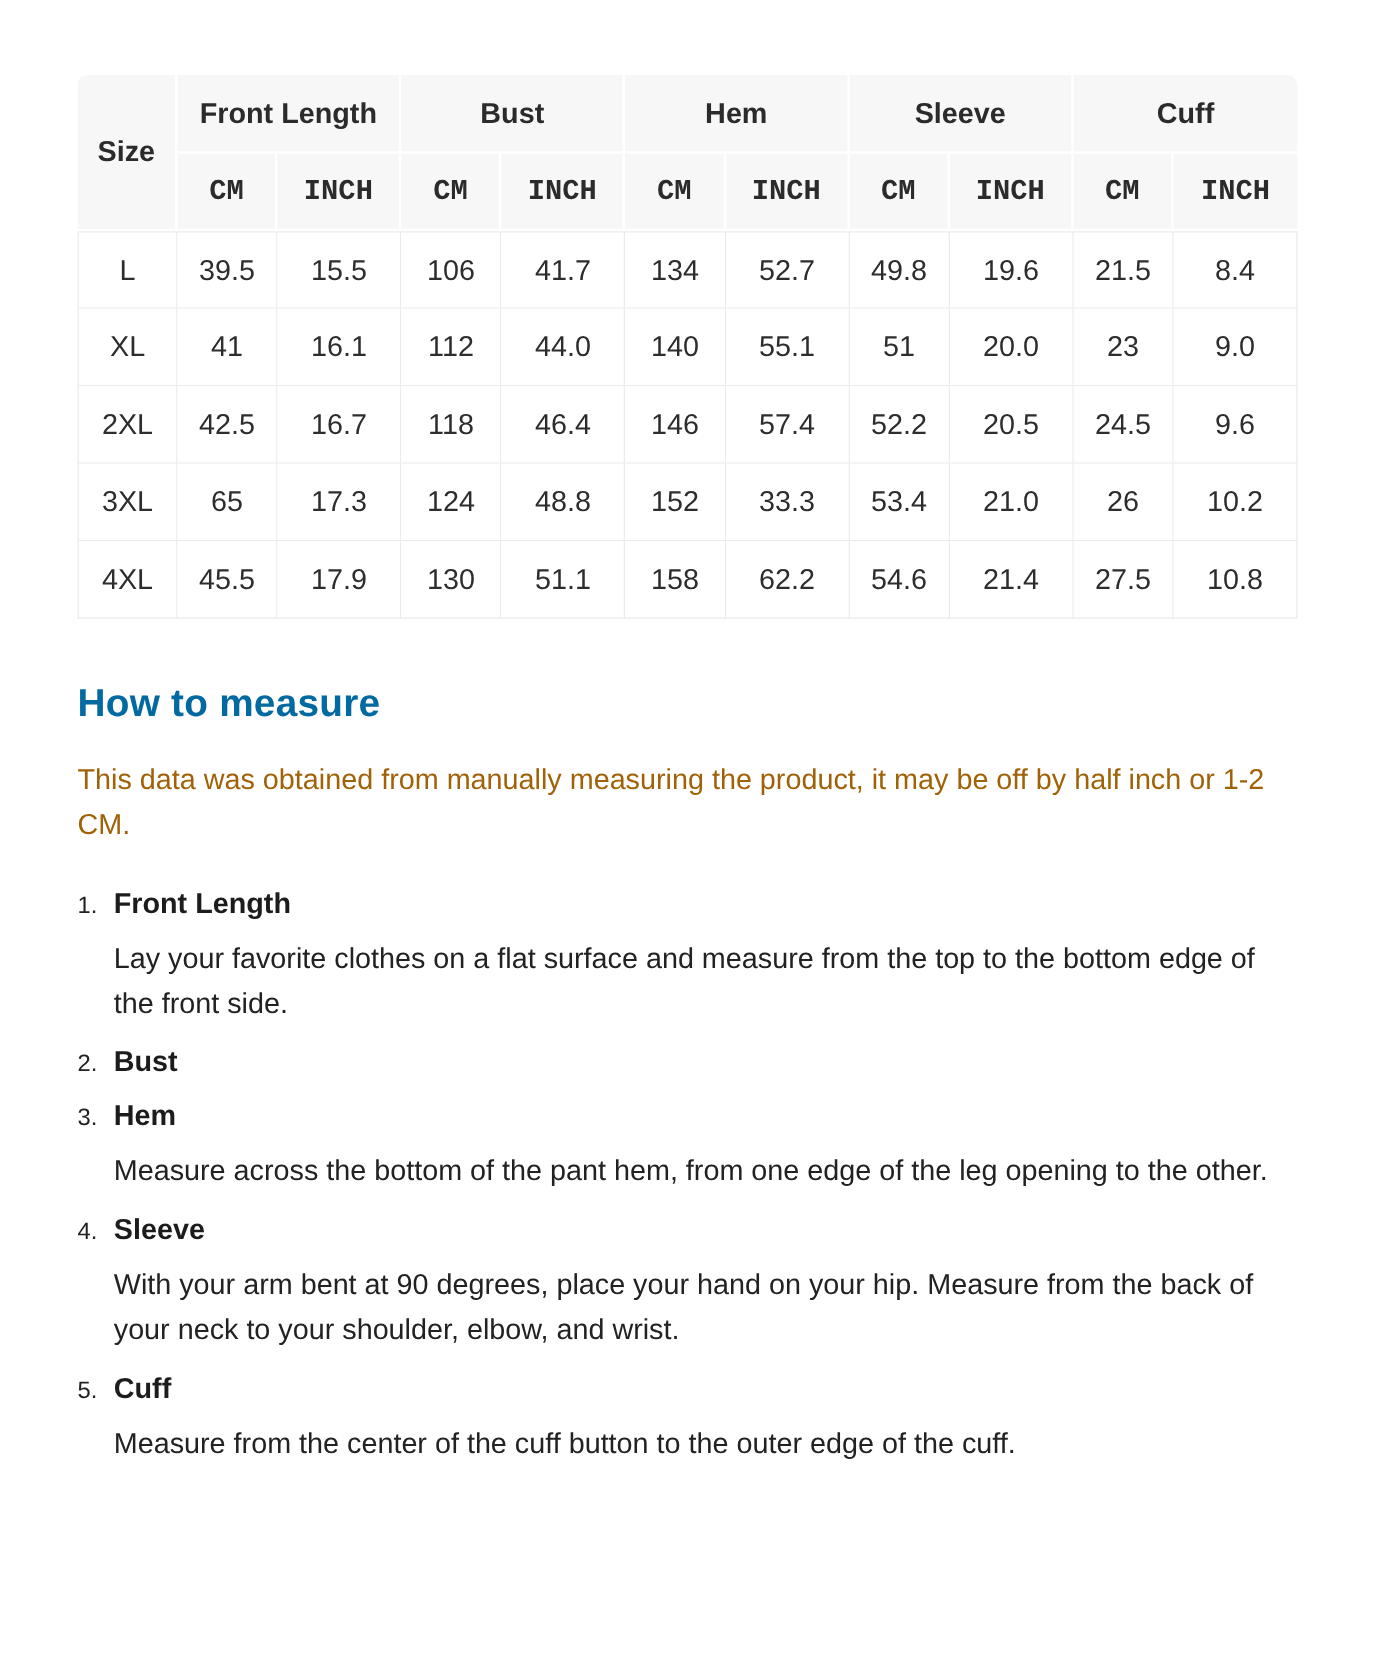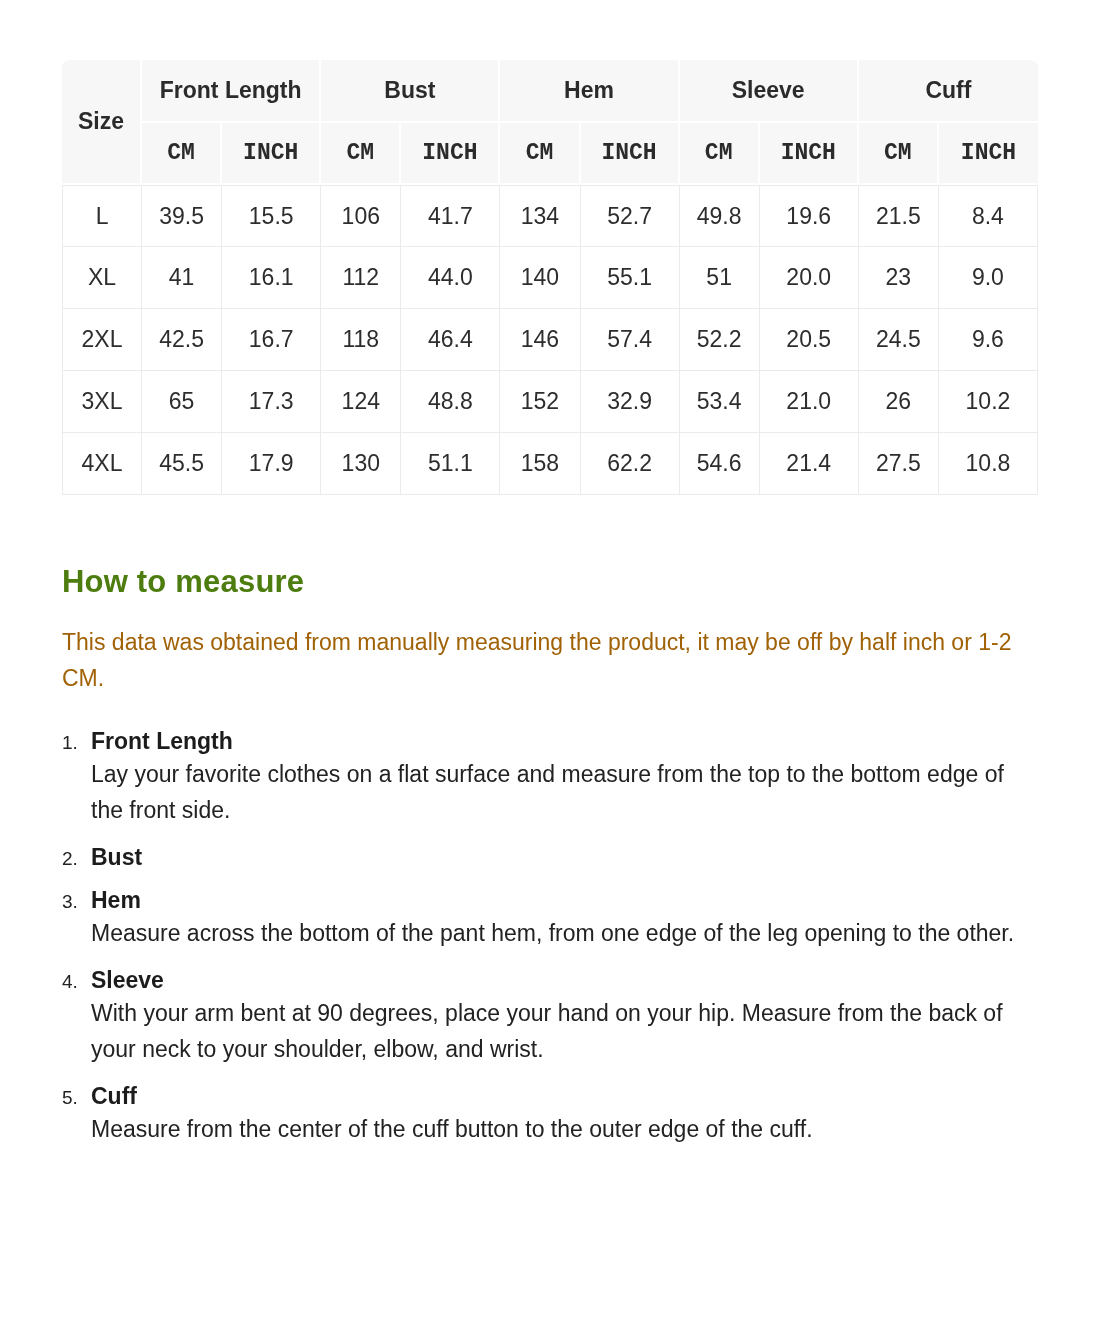--- a/index.html
+++ b/index.html
@@ -49,24 +49,24 @@
     background: #ffffff;
     color: #2d2d2d;
     border-right: 1px solid #ebebec;
     border-bottom: 1px solid #ebebec;
   }
   tbody tr td:first-child { border-left: 1px solid #ebebec; }
   tbody tr:first-child td { border-top: 1px solid #ebebec; }
 
   
   h2.section-title {
-    margin: 69px 0 24px 0;
+    margin: 50px 0 24px 0;
     font-size: 31px;
     font-weight: 700;
-    color: #4d7c0f;
+    color: #0369a1;
     letter-spacing: 0.2px;
   }
   p.intro-text {
     margin: 0 0 32px 0;
     max-width: 980px;
     font-size: 23px;
     line-height: 36px;
     color: #a16207;
   }
   ol.measure-list {
@@ -84,21 +84,21 @@
     flex: 0 0 29px;
     font-size: 19px;
     color: #222222;
   }
   .item-term {
     font-size: 23px;
     font-weight: 700;
     color: #1c1c1c;
   }
   .item-desc {
-    margin: 1px 0 0 29px;
+    margin: 12px 0 0 29px;
     max-width: 950px;
     font-size: 23px;
     line-height: 36px;
     color: #222222;
   }
 </style>
 </head>
 <body>
 
 <div class="page">
@@ -179,21 +179,21 @@
           <td>24.5</td>
           <td>9.6</td>
         </tr>
         <tr>
           <td>3XL</td>
           <td>65</td>
           <td>17.3</td>
           <td>124</td>
           <td>48.8</td>
           <td>152</td>
-          <td>32.9</td>
+          <td>33.3</td>
           <td>53.4</td>
           <td>21.0</td>
           <td>26</td>
           <td>10.2</td>
         </tr>
         <tr>
           <td>4XL</td>
           <td>45.5</td>
           <td>17.9</td>
           <td>130</td>

